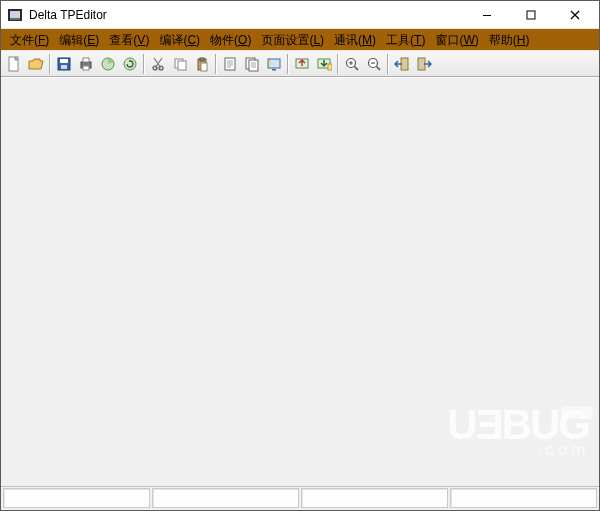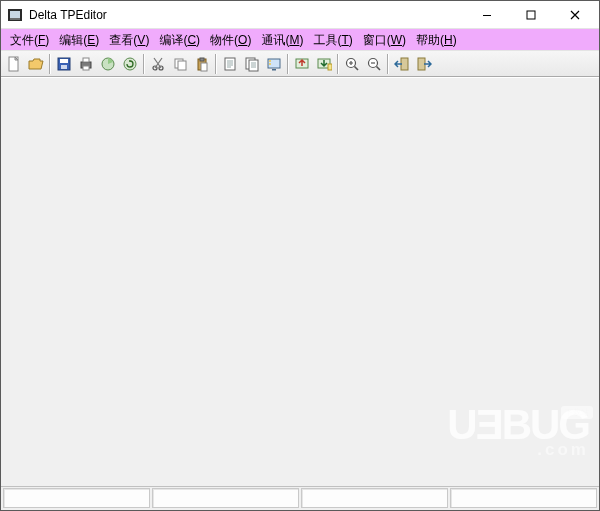--- a/index.html
+++ b/index.html
@@ -3,21 +3,21 @@
 <meta charset="utf-8">
 <style>
   * { box-sizing: border-box; margin: 0; padding: 0; }
   html, body { width: 600px; height: 511px; overflow: hidden; font-family: "Microsoft YaHei", "SimSun", Tahoma, sans-serif; font-size: 12px; background: #f0f0f0; }
   .window { width: 600px; height: 511px; background: #fff; border: 1px solid #5a5a5a; display: flex; flex-direction: column; position: relative; }
   .titlebar { height: 28px; background: #fff; display: flex; align-items: center; padding: 0 2px 0 6px; border-bottom: 1px solid #e4e4e4; }
   .titlebar .appicon { width: 16px; height: 16px; margin-right: 6px; display:flex;align-items:center;justify-content:center;}
   .titlebar .title { flex: 0 0 auto; color: #000; font-size: 12px; }
   .titlebar .spacer { flex: 1 1 auto; }
   .winbtn { width: 44px; height: 26px; display: flex; align-items: center; justify-content: center; color:#333; }
-  .menubar { height: 22px; background: #f0abfc; display: flex; align-items: center; padding: 0 4px; gap: 0; border-bottom: 1px solid #e4e4e4; color:#000;}
+  .menubar { height: 22px; background: #a16207; display: flex; align-items: center; padding: 0 4px; gap: 0; border-bottom: 1px solid #e4e4e4; color:#000;}
   .menuitem { padding: 2px 5px; white-space: nowrap; font-size: 12px; line-height: 16px; }
   .menuitem .mn { text-decoration: underline; }
   .toolbar { height: 26px; background: linear-gradient(#f6f6f6,#e9e9e9); border-bottom: 1px solid #a9a9a9; display: flex; align-items: center; padding: 0 2px; }
   .tbtn { width: 22px; height: 22px; display:flex; align-items:center; justify-content:center; border:1px solid transparent; border-radius:2px;}
   .tsep { width: 2px; height: 20px; margin: 0 2px; background: linear-gradient(to right,#a9a9a9 0,#a9a9a9 1px,#fff 1px,#fff 2px);}
   .workspace { flex:1 1 auto; background:#f0f0f0; border-top:1px solid #fff; position:relative; overflow:hidden;}
   .statusbar { height: 24px; background:#f0f0f0; border-top:1px solid #c0c0c0; display:flex; gap:2px; padding:1px 2px 2px; }
   .statuspane { flex:1 1 0; border:1px solid #c9c9c9; background:#fdfdfd; box-shadow: inset 1px 1px 0 #e6e6e6; min-height:18px;}
   .watermark { position:absolute; right:10px; bottom:26px; pointer-events:none; }
   .watermark .big { font-family: Arial, sans-serif; font-weight:900; font-size:42px; letter-spacing:-2px; color:rgba(255,255,255,0.65); line-height:1; text-shadow:0 0 1px rgba(255,255,255,0.4);}
@@ -56,20 +56,21 @@
         </svg>
       </div>
   </div>
 
   <div class="menubar" id="menubar">
       <div class="menuitem">文件(<span class="mn">F</span>)</div>
       <div class="menuitem">编辑(<span class="mn">E</span>)</div>
       <div class="menuitem">查看(<span class="mn">V</span>)</div>
       <div class="menuitem">编译(<span class="mn">C</span>)</div>
       <div class="menuitem">物件(<span class="mn">O</span>)</div>
+      <div class="menuitem">页面设置(<span class="mn">L</span>)</div>
       <div class="menuitem">通讯(<span class="mn">M</span>)</div>
       <div class="menuitem">工具(<span class="mn">T</span>)</div>
       <div class="menuitem">窗口(<span class="mn">W</span>)</div>
       <div class="menuitem">帮助(<span class="mn">H</span>)</div>
     </div>
 
   <div class="toolbar" id="toolbar">
       <div class="tbtn">
         <svg width="16" height="16" viewBox="0 0 16 16">
           <use href="#i-new"></use>

